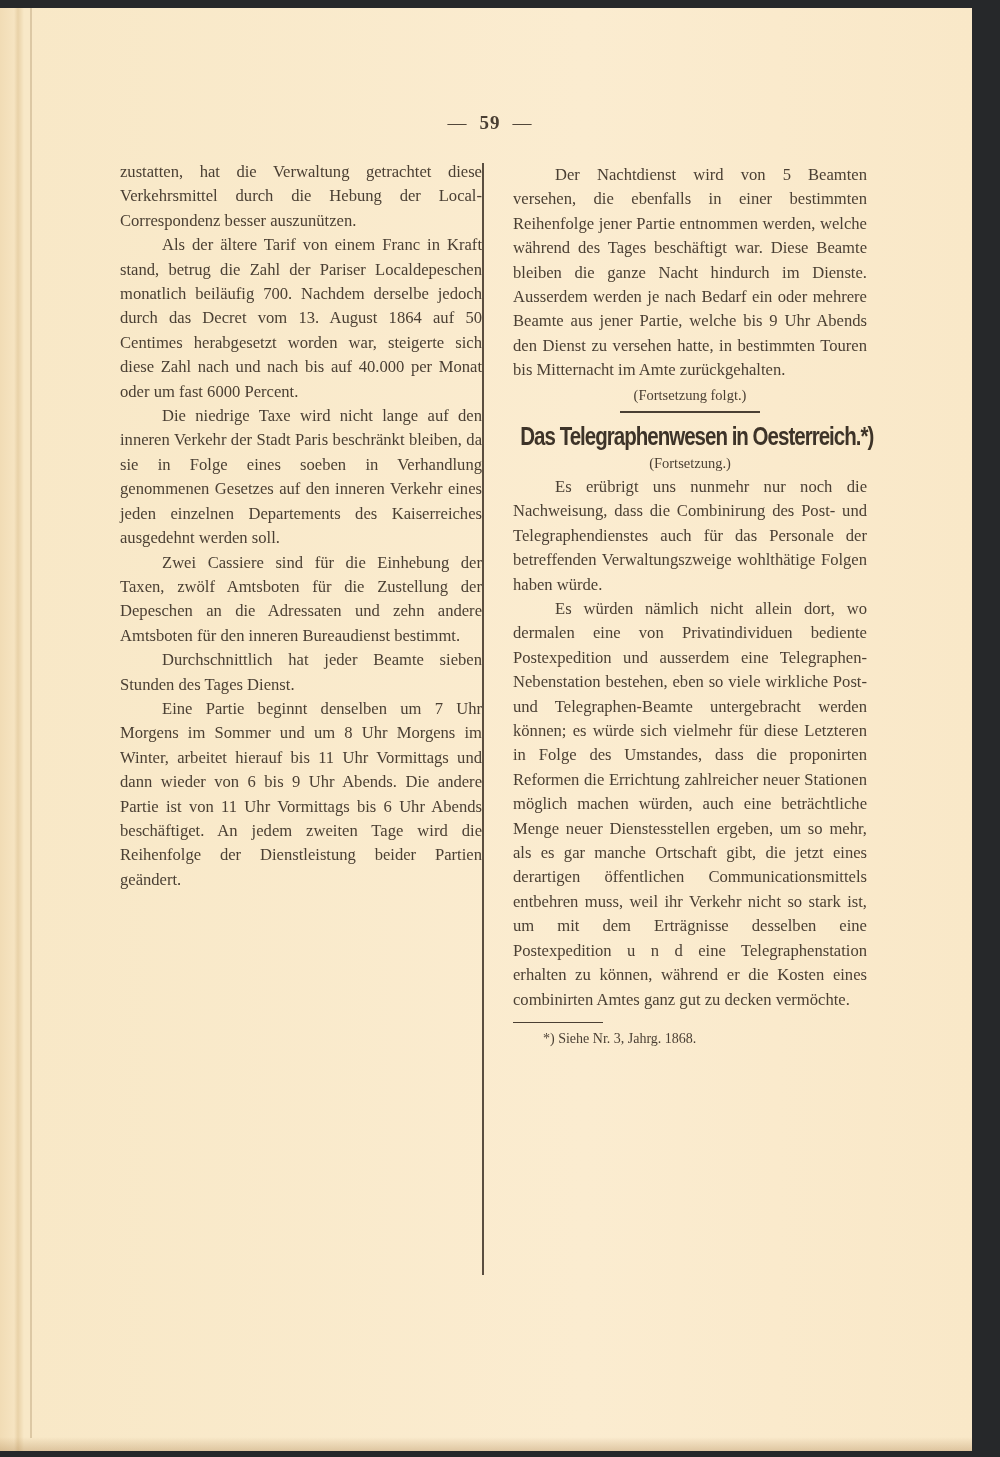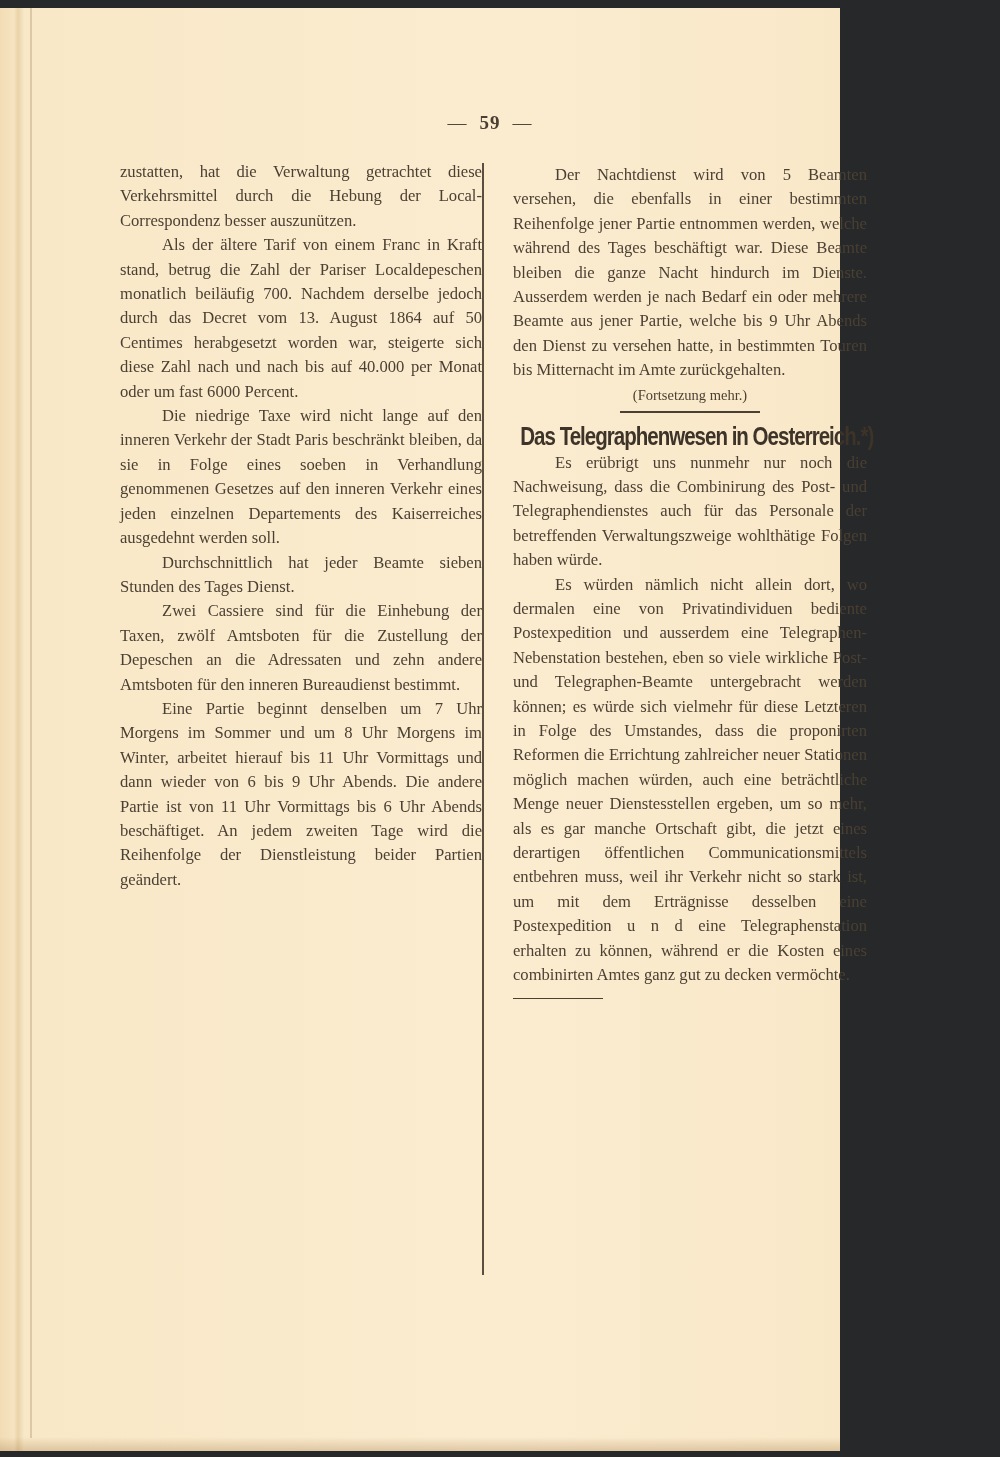--- a/index.html
+++ b/index.html
@@ -3,21 +3,21 @@
   <meta charset="utf-8">
   <style>
     html, body { margin: 0; padding: 0; }
     body {
       width: 1000px; height: 1457px; overflow: hidden;
       background: #26282a;
       position: relative;
       font-family: "Liberation Serif", "DejaVu Serif", serif;
     }
     .page {
-      position: absolute; left: 0; top: 8px; width: 840px; height: 1443px;
+      position: absolute; left: 0; top: 8px; width: 972px; height: 1443px;
       background: #f8e7c4;
       background: linear-gradient(90deg, #f1dcb5 0px, #f6e4c1 14px, #e9d2a8 18px, #f8e8c7 24px, #fbecd0 60%, #f9e8c8 100%);
     }
     .page::after {
       content: ""; position: absolute; left: 0; right: 0; bottom: 0; height: 14px;
       background: linear-gradient(180deg, rgba(0,0,0,0) 0%, rgba(170,130,80,0.35) 100%);
     }
     .spine {
       position: absolute; left: 30px; top: 0; width: 2px; height: 1430px;
       background: rgba(170,140,100,0.35);
@@ -59,29 +59,31 @@
   <div class="spine"></div>
 
   <div class="page-header">
     <span class="dash">—</span><span>59</span><span class="dash">—</span>
   </div>
 
   <div class="col col-left">
     <p class="noindent">zustatten, hat die Verwaltung getrachtet diese Verkehrsmittel durch die Hebung der Local-Correspondenz besser auszunützen.</p>
     <p>Als der ältere Tarif von einem Franc in Kraft stand, betrug die Zahl der Pariser Localdepeschen monatlich beiläufig 700. Nachdem derselbe jedoch durch das Decret vom 13. August 1864 auf 50 Centimes herabgesetzt worden war, steigerte sich diese Zahl nach und nach bis auf 40.000 per Monat oder um fast 6000 Percent.</p>
     <p>Die niedrige Taxe wird nicht lange auf den inneren Verkehr der Stadt Paris beschränkt bleiben, da sie in Folge eines soeben in Verhandlung genommenen Gesetzes auf den inneren Verkehr eines jeden einzelnen Departements des Kaiserreiches ausgedehnt werden soll.</p>
+    <p>Zwei Cassiere sind für die Einhebung der Taxen, zwölf Amtsboten für die Zustellung der Depeschen an die Adressaten und zehn andere Amtsboten für den inneren Bureaudienst bestimmt.</p>
     <p>Durchschnittlich hat jeder Beamte sieben Stunden des Tages Dienst.</p>
-    <p>Zwei Cassiere sind für die Einhebung der Taxen, zwölf Amtsboten für die Zustellung der Depeschen an die Adressaten und zehn andere Amtsboten für den inneren Bureaudienst bestimmt.</p>
     <p>Eine Partie beginnt denselben um 7 Uhr Morgens im Sommer und um 8 Uhr Morgens im Winter, arbeitet hierauf bis 11 Uhr Vormittags und dann wieder von 6 bis 9 Uhr Abends. Die andere Partie ist von 11 Uhr Vormittags bis 6 Uhr Abends beschäftiget. An jedem zweiten Tage wird die Reihenfolge der Dienstleistung beider Partien geändert.</p>
   </div>
 
   <div class="divider-vert"></div>
 
   <div class="col col-right">
     <p>Der Nachtdienst wird von 5 Beamten versehen, die ebenfalls in einer bestimmten Reihenfolge jener Partie entnommen werden, welche während des Tages beschäftigt war. Diese Beamte bleiben die ganze Nacht hindurch im Dienste. Ausserdem werden je nach Bedarf ein oder mehrere Beamte aus jener Partie, welche bis 9 Uhr Abends den Dienst zu versehen hatte, in bestimmten Touren bis Mitternacht im Amte zurückgehalten.</p>
-    <p class="note">(Fortsetzung mehr.)</p>
+    <p class="note">(Fortsetzung folgt.)</p>
     <div class="rule"></div>
     <div class="article-title">Das Telegraphenwesen in Oesterreich.*)</div>
+    <p class="note">(Fortsetzung.)</p>
     <p>Es erübrigt uns nunmehr nur noch die Nachweisung, dass die Combinirung des Post- und Telegraphendienstes auch für das Personale der betreffenden Verwaltungszweige wohlthätige Folgen haben würde.</p>
     <p>Es würden nämlich nicht allein dort, wo dermalen eine von Privatindividuen bediente Postexpedition und ausserdem eine Telegraphen-Nebenstation bestehen, eben so viele wirkliche Post- und Telegraphen-Beamte untergebracht werden können; es würde sich vielmehr für diese Letzteren in Folge des Umstandes, dass die proponirten Reformen die Errichtung zahlreicher neuer Stationen möglich machen würden, auch eine beträchtliche Menge neuer Dienstesstellen ergeben, um so mehr, als es gar manche Ortschaft gibt, die jetzt eines derartigen öffentlichen Communicationsmittels entbehren muss, weil ihr Verkehr nicht so stark ist, um mit dem Erträgnisse desselben eine Postexpedition u n d eine Telegraphenstation erhalten zu können, während er die Kosten eines combinirten Amtes ganz gut zu decken vermöchte.</p>
     <div class="footnote-rule"></div>
+    <p class="footnote">*) Siehe Nr. 3, Jahrg. 1868.</p>
   </div>
 </div>
 
 </body></html>

